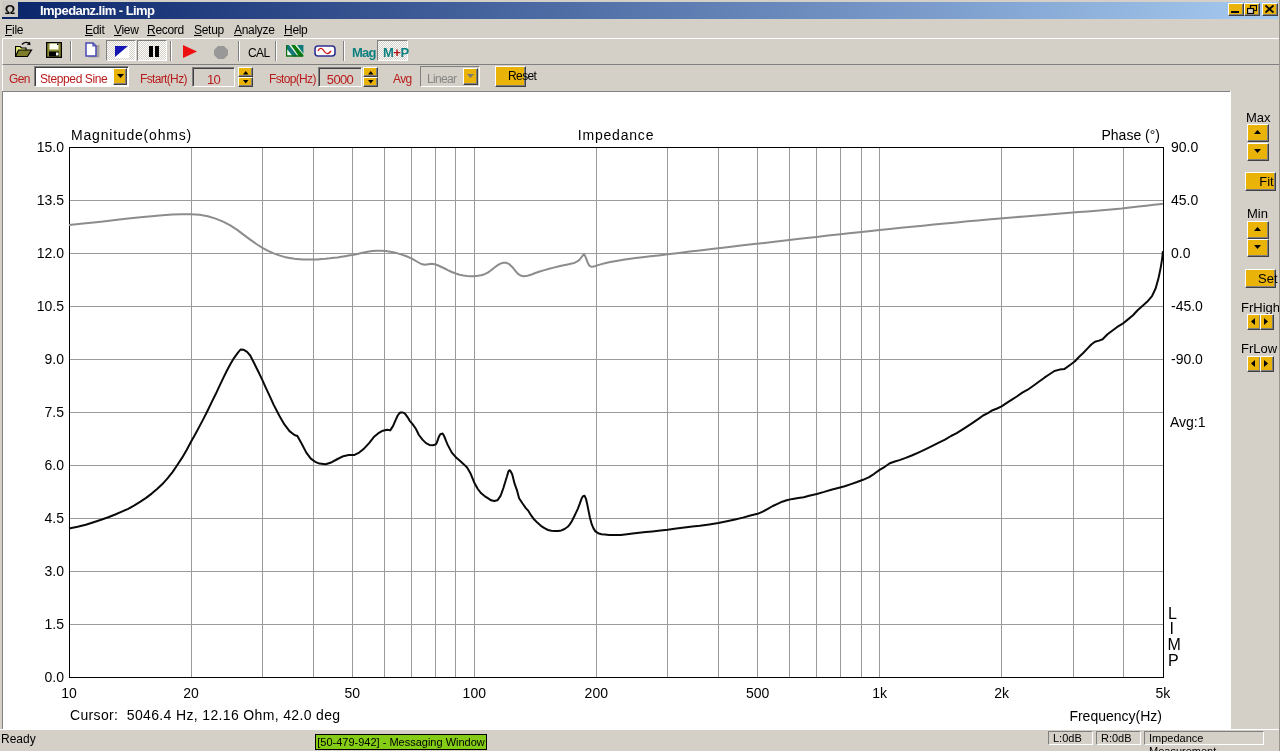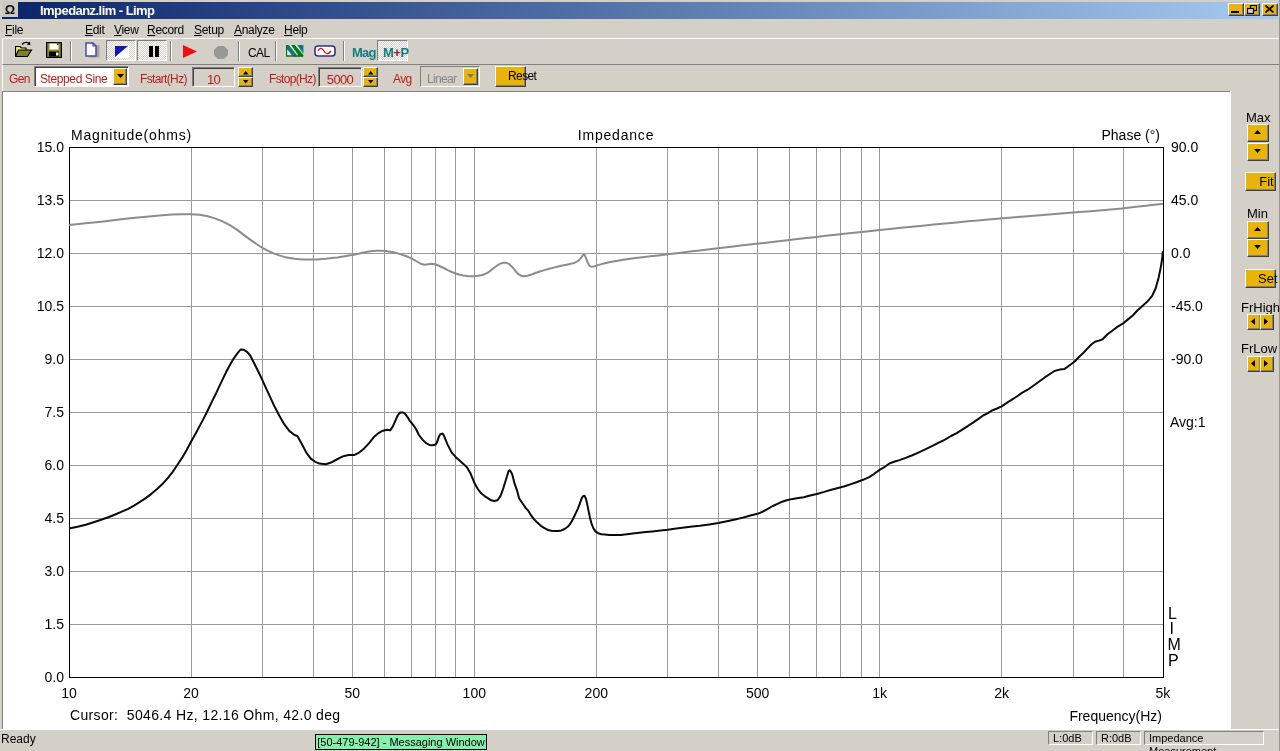--- a/index.html
+++ b/index.html
@@ -259,17 +259,17 @@
 <svg class="abs" style="left:1251px;top:360px;" width="5" height="8" viewBox="0 0 5 8">
     <path d="M4 0 L4 7 L0 3.5 Z" fill="#000"></path>
   </svg>
 <div class="abs btn" style="left:1260px;top:356px;width:13px;height:16px;"></div>
 <svg class="abs" style="left:1264px;top:360px;" width="5" height="8" viewBox="0 0 5 8">
     <path d="M0 0 L0 7 L4 3.5 Z" fill="#000"></path>
   </svg>
 
 <div class="abs" style="left:0px;top:729px;width:1280px;height:22px;background:#d4d0c8;border-top:1px solid #fff;"></div>
 <div class="abs" style="left:1px;top:732px;font-size:12px;">Ready</div>
-<div class="abs" style="left:315px;top:734px;width:172px;height:16px;background:#86efac;border:1px solid #000;font-size:11px;text-align:center;line-height:14px;">[50-479-942] - Messaging Window</div>
+<div class="abs" style="left:315px;top:734px;width:172px;height:16px;background:#84cc16;border:1px solid #000;font-size:11px;text-align:center;line-height:14px;">[50-479-942] - Messaging Window</div>
 <div class="abs" style="left:1048px;top:731px;width:45px;height:14px;border:1px solid;border-color:#808080 #fff #fff #808080;font-size:11px;padding-left:4px;line-height:13px;">L:0dB</div>
 <div class="abs" style="left:1096px;top:731px;width:45px;height:14px;border:1px solid;border-color:#808080 #fff #fff #808080;font-size:11px;padding-left:4px;line-height:13px;">R:0dB</div>
 <div class="abs" style="left:1144px;top:731px;width:120px;height:14px;border:1px solid;border-color:#808080 #fff #fff #808080;font-size:11px;padding-left:4px;line-height:13px;">Impedance Measurement</div>
 <div class="abs" style="left:1279px;top:0;width:1px;height:751px;background:#9a968e;"></div>
 
 </body></html>

